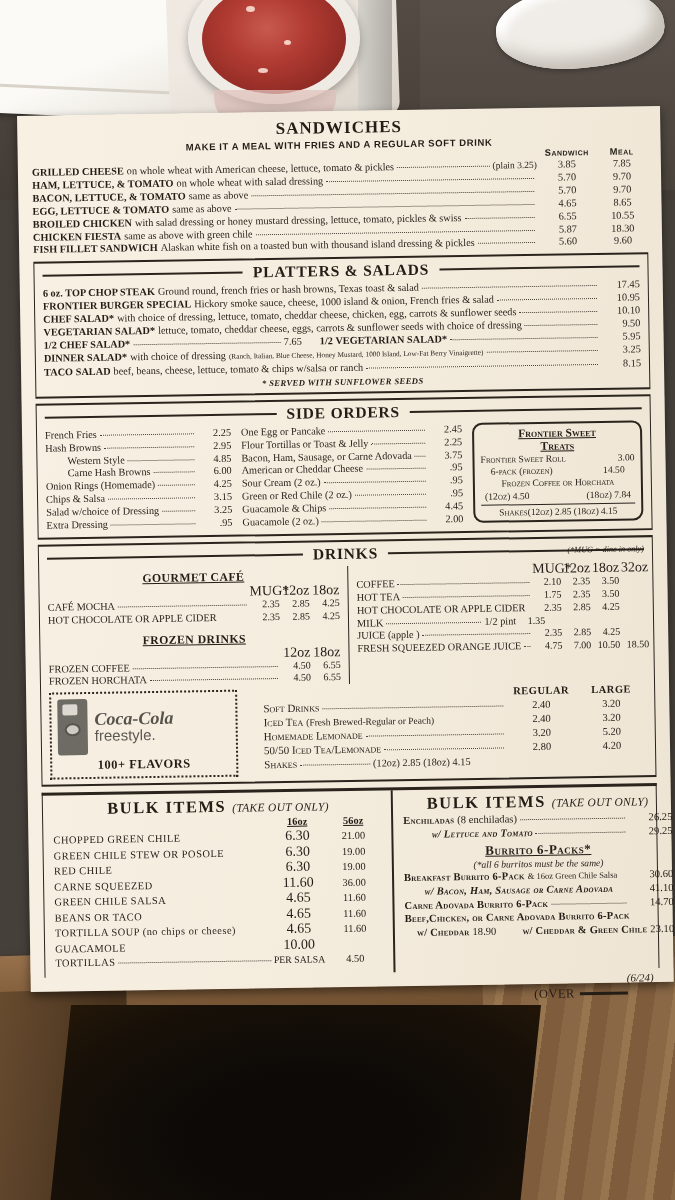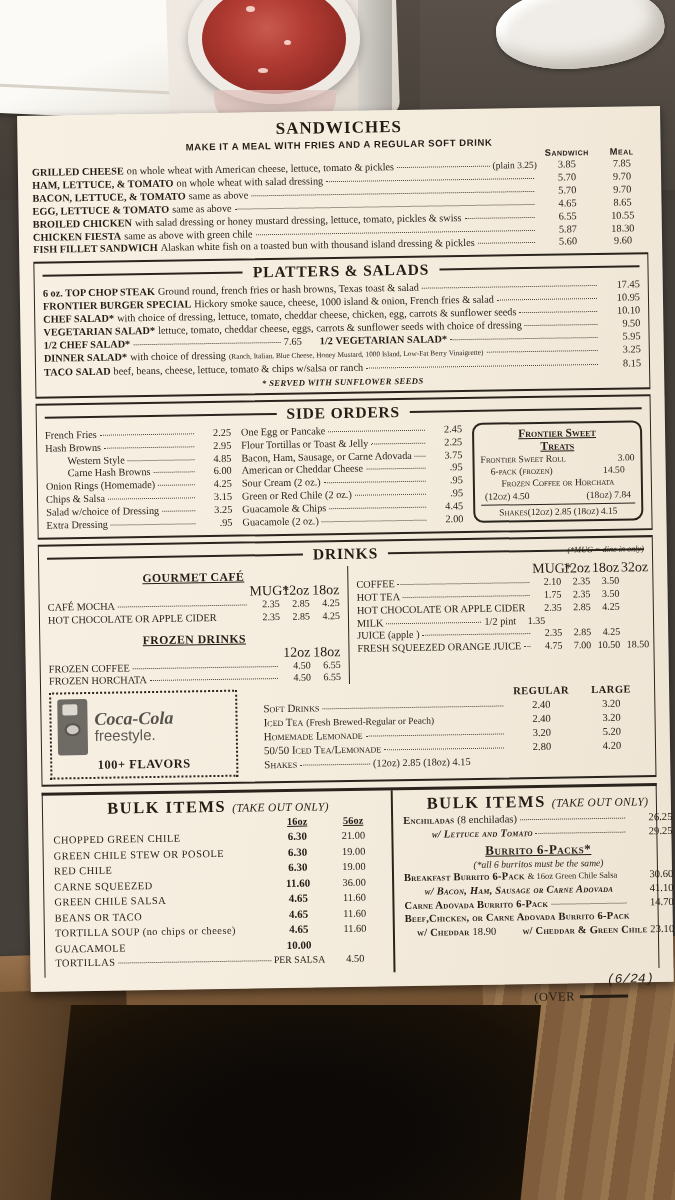--- a/index.html
+++ b/index.html
@@ -87,32 +87,32 @@
   .fs-sub{font-family:"Liberation Sans",sans-serif;font-size:15px;color:#5c5852;line-height:16px;}
   .fs-flavors{text-align:center;font-weight:bold;font-size:12.5px;letter-spacing:.5px;margin-top:3px;}
 
   
   .bulk{display:flex;border-top:3px solid #2a241d;border-left:1.4px solid #2a241d;border-right:1.4px solid #2a241d;margin-top:6px;}
   .bulk-left{flex:0 0 330px;padding:4px 8px 6px 10px;}
   .bulk-right{flex:1;border-left:2px solid #2a241d;padding:4px 8px 6px 10px;}
   .bulk-title{font-weight:bold;font-size:16.5px;letter-spacing:1.5px;}
   .bulk-note{font-style:italic;font-size:11.5px;margin-left:6px;letter-spacing:.3px;}
   .bl-name{letter-spacing:.5px;font-size:10.4px;}
-  .w52{width:52px;text-align:center;flex:none;font-size:11px;font-weight:bold;}
+  .w52{width:52px;text-align:center;flex:none;font-size:14px;}
   .w60{width:60px;text-align:center;flex:none;font-size:10.4px;}
   .bl-h{font-weight:bold;text-decoration:underline;font-size:10.4px;}
   .br-row{display:flex;align-items:baseline;white-space:nowrap;line-height:13.6px;font-size:10.6px;}
   .br-name{font-variant:small-caps;font-weight:bold;letter-spacing:.2px;}
   .br-price{width:44px;text-align:right;flex:none;}
   .bur-title{text-align:center;font-weight:bold;font-size:13px;font-variant:small-caps;text-decoration:underline;letter-spacing:.5px;margin-top:2px;}
   .bur-note{text-align:center;font-style:italic;font-size:9.6px;}
   .ex-sm{font-size:8.6px;margin-left:3px;}
 
   .paper-footer{display:flex;flex-direction:column;align-items:flex-end;padding-right:6px;margin-top:3px;}
-  .date-note{font-style:italic;font-size:13px;font-family:Liberation Mono, monospace;}
+  .date-note{font-style:italic;font-size:11px;}
   .over-row{display:flex;align-items:center;gap:5px;margin-top:2px;margin-right:26px;}
   .over-txt{font-size:12.5px;letter-spacing:.5px;}
   .over-dash{width:48px;height:3px;background:#241d16;}
 </style>
 </head>
 <body>
 
 <div class="table-top"></div>
 <div class="table-top-right"></div>
 <div class="napkin-left"></div>

